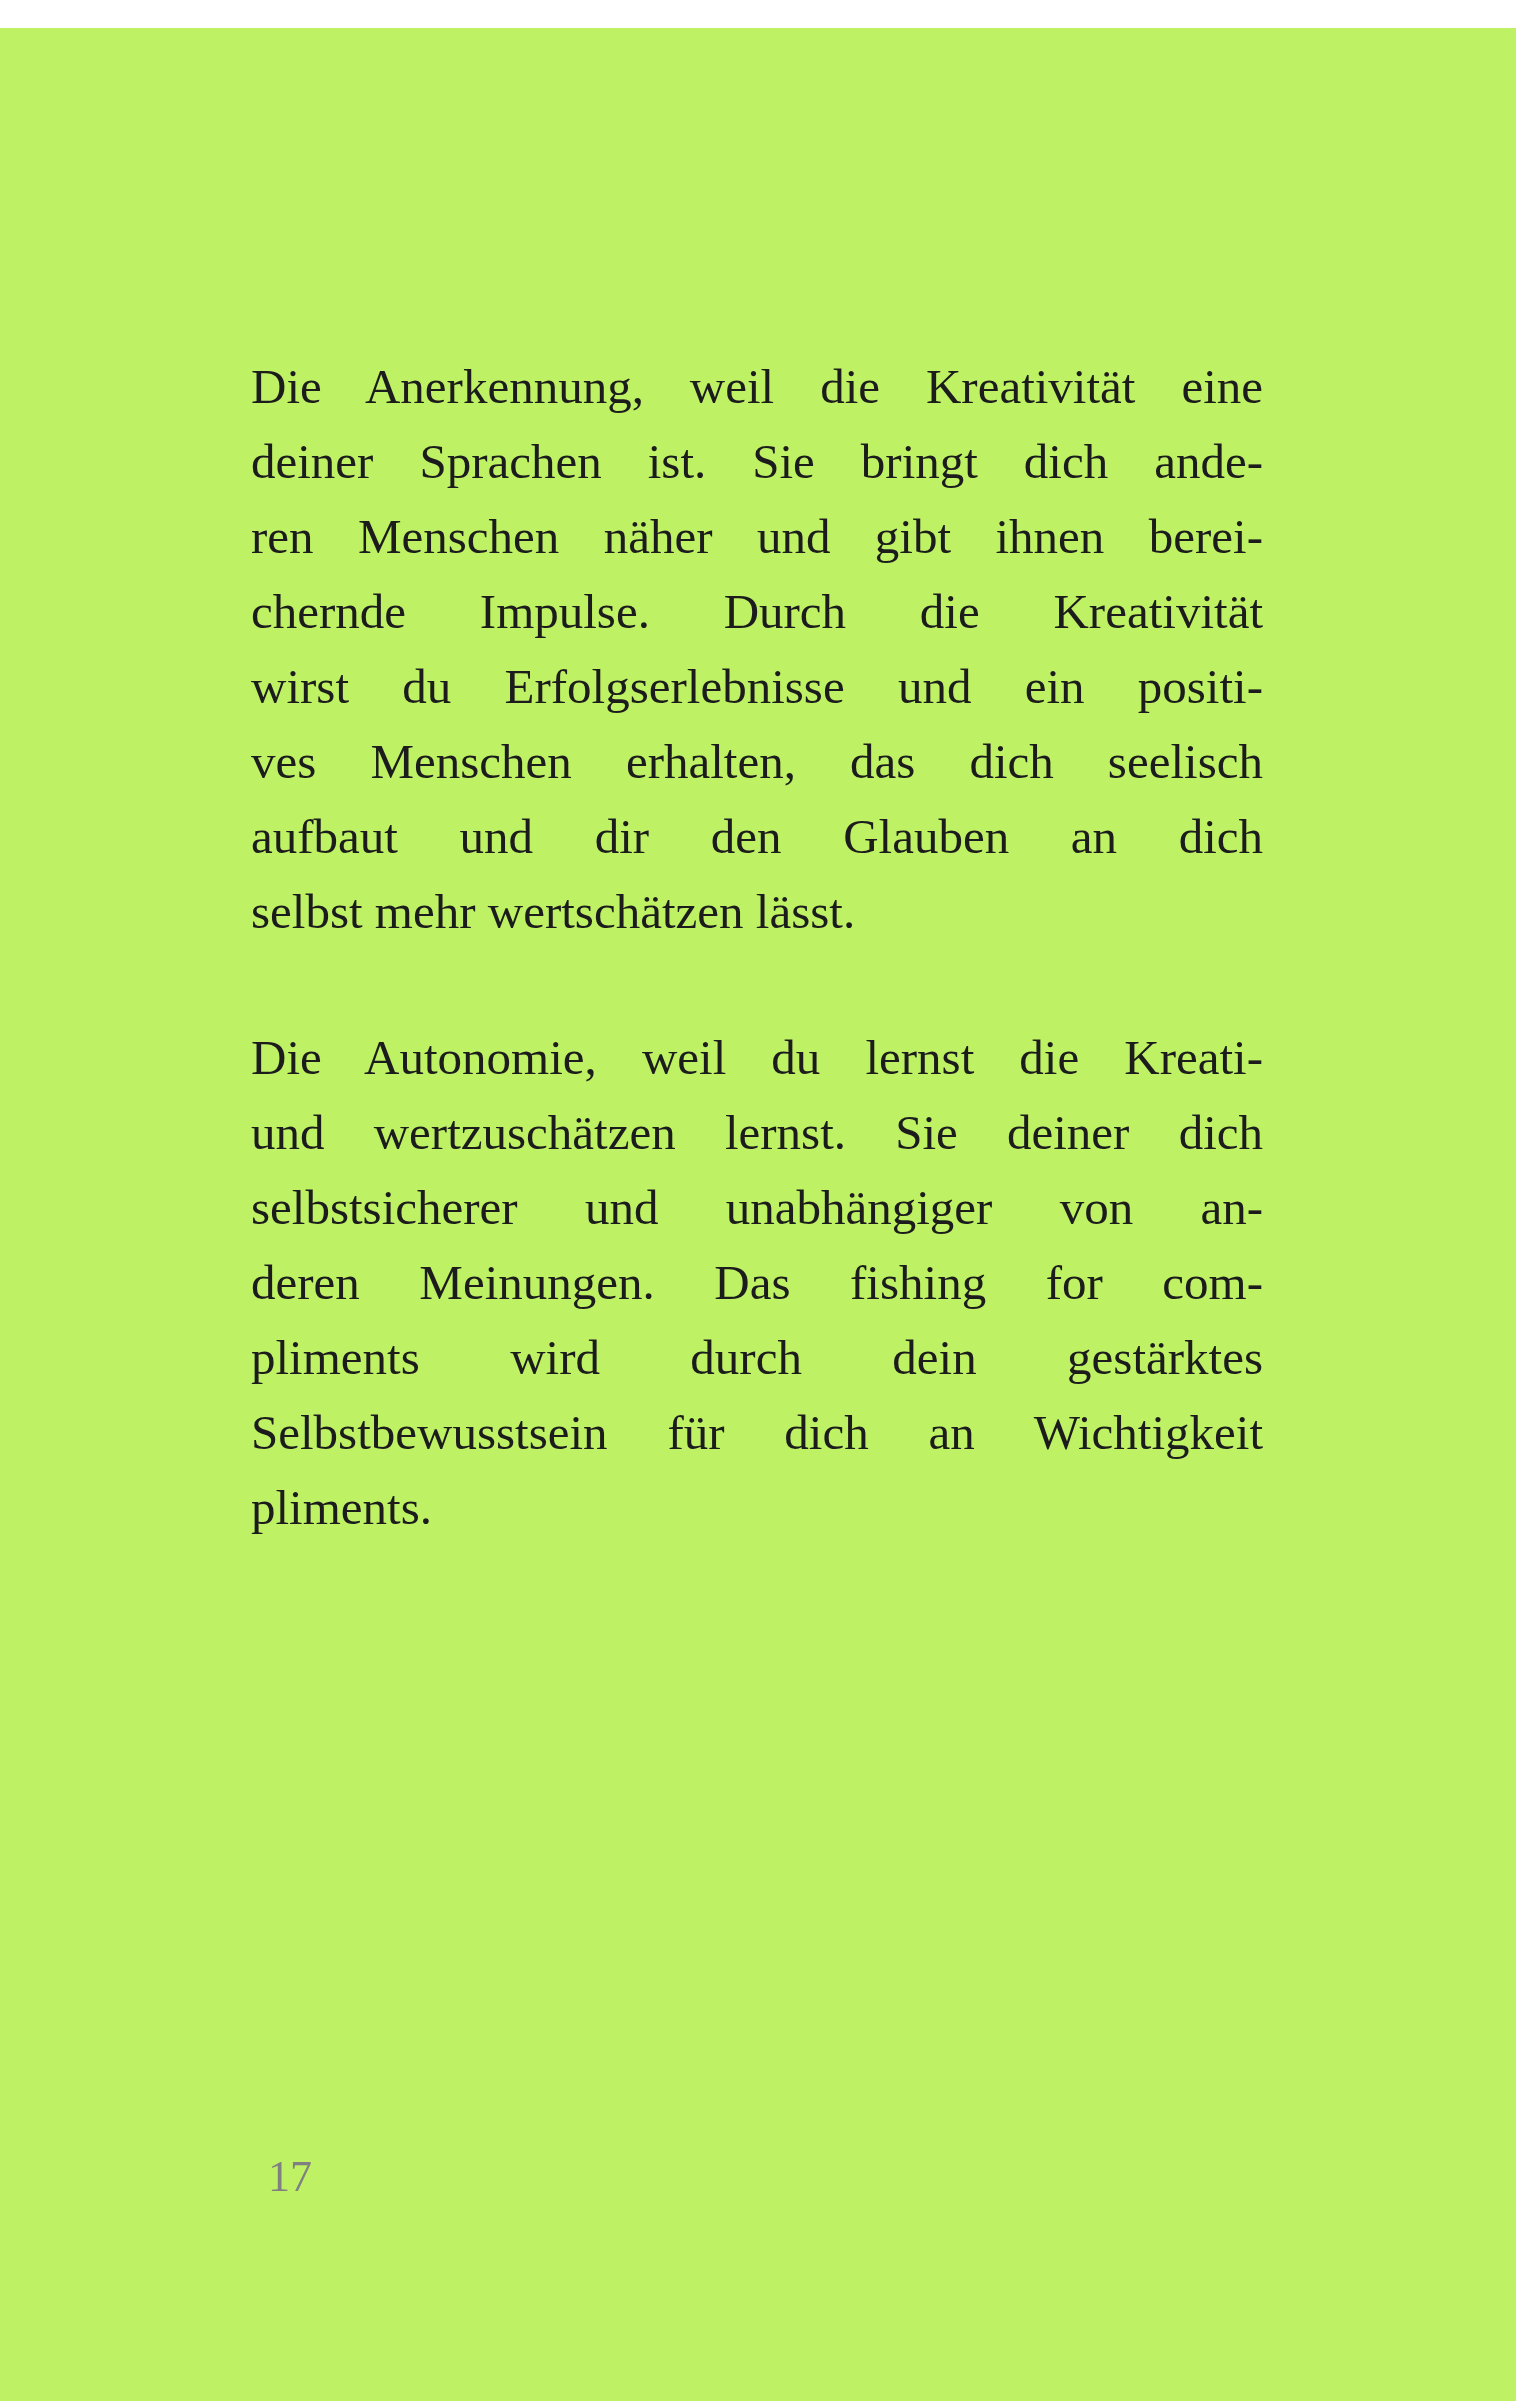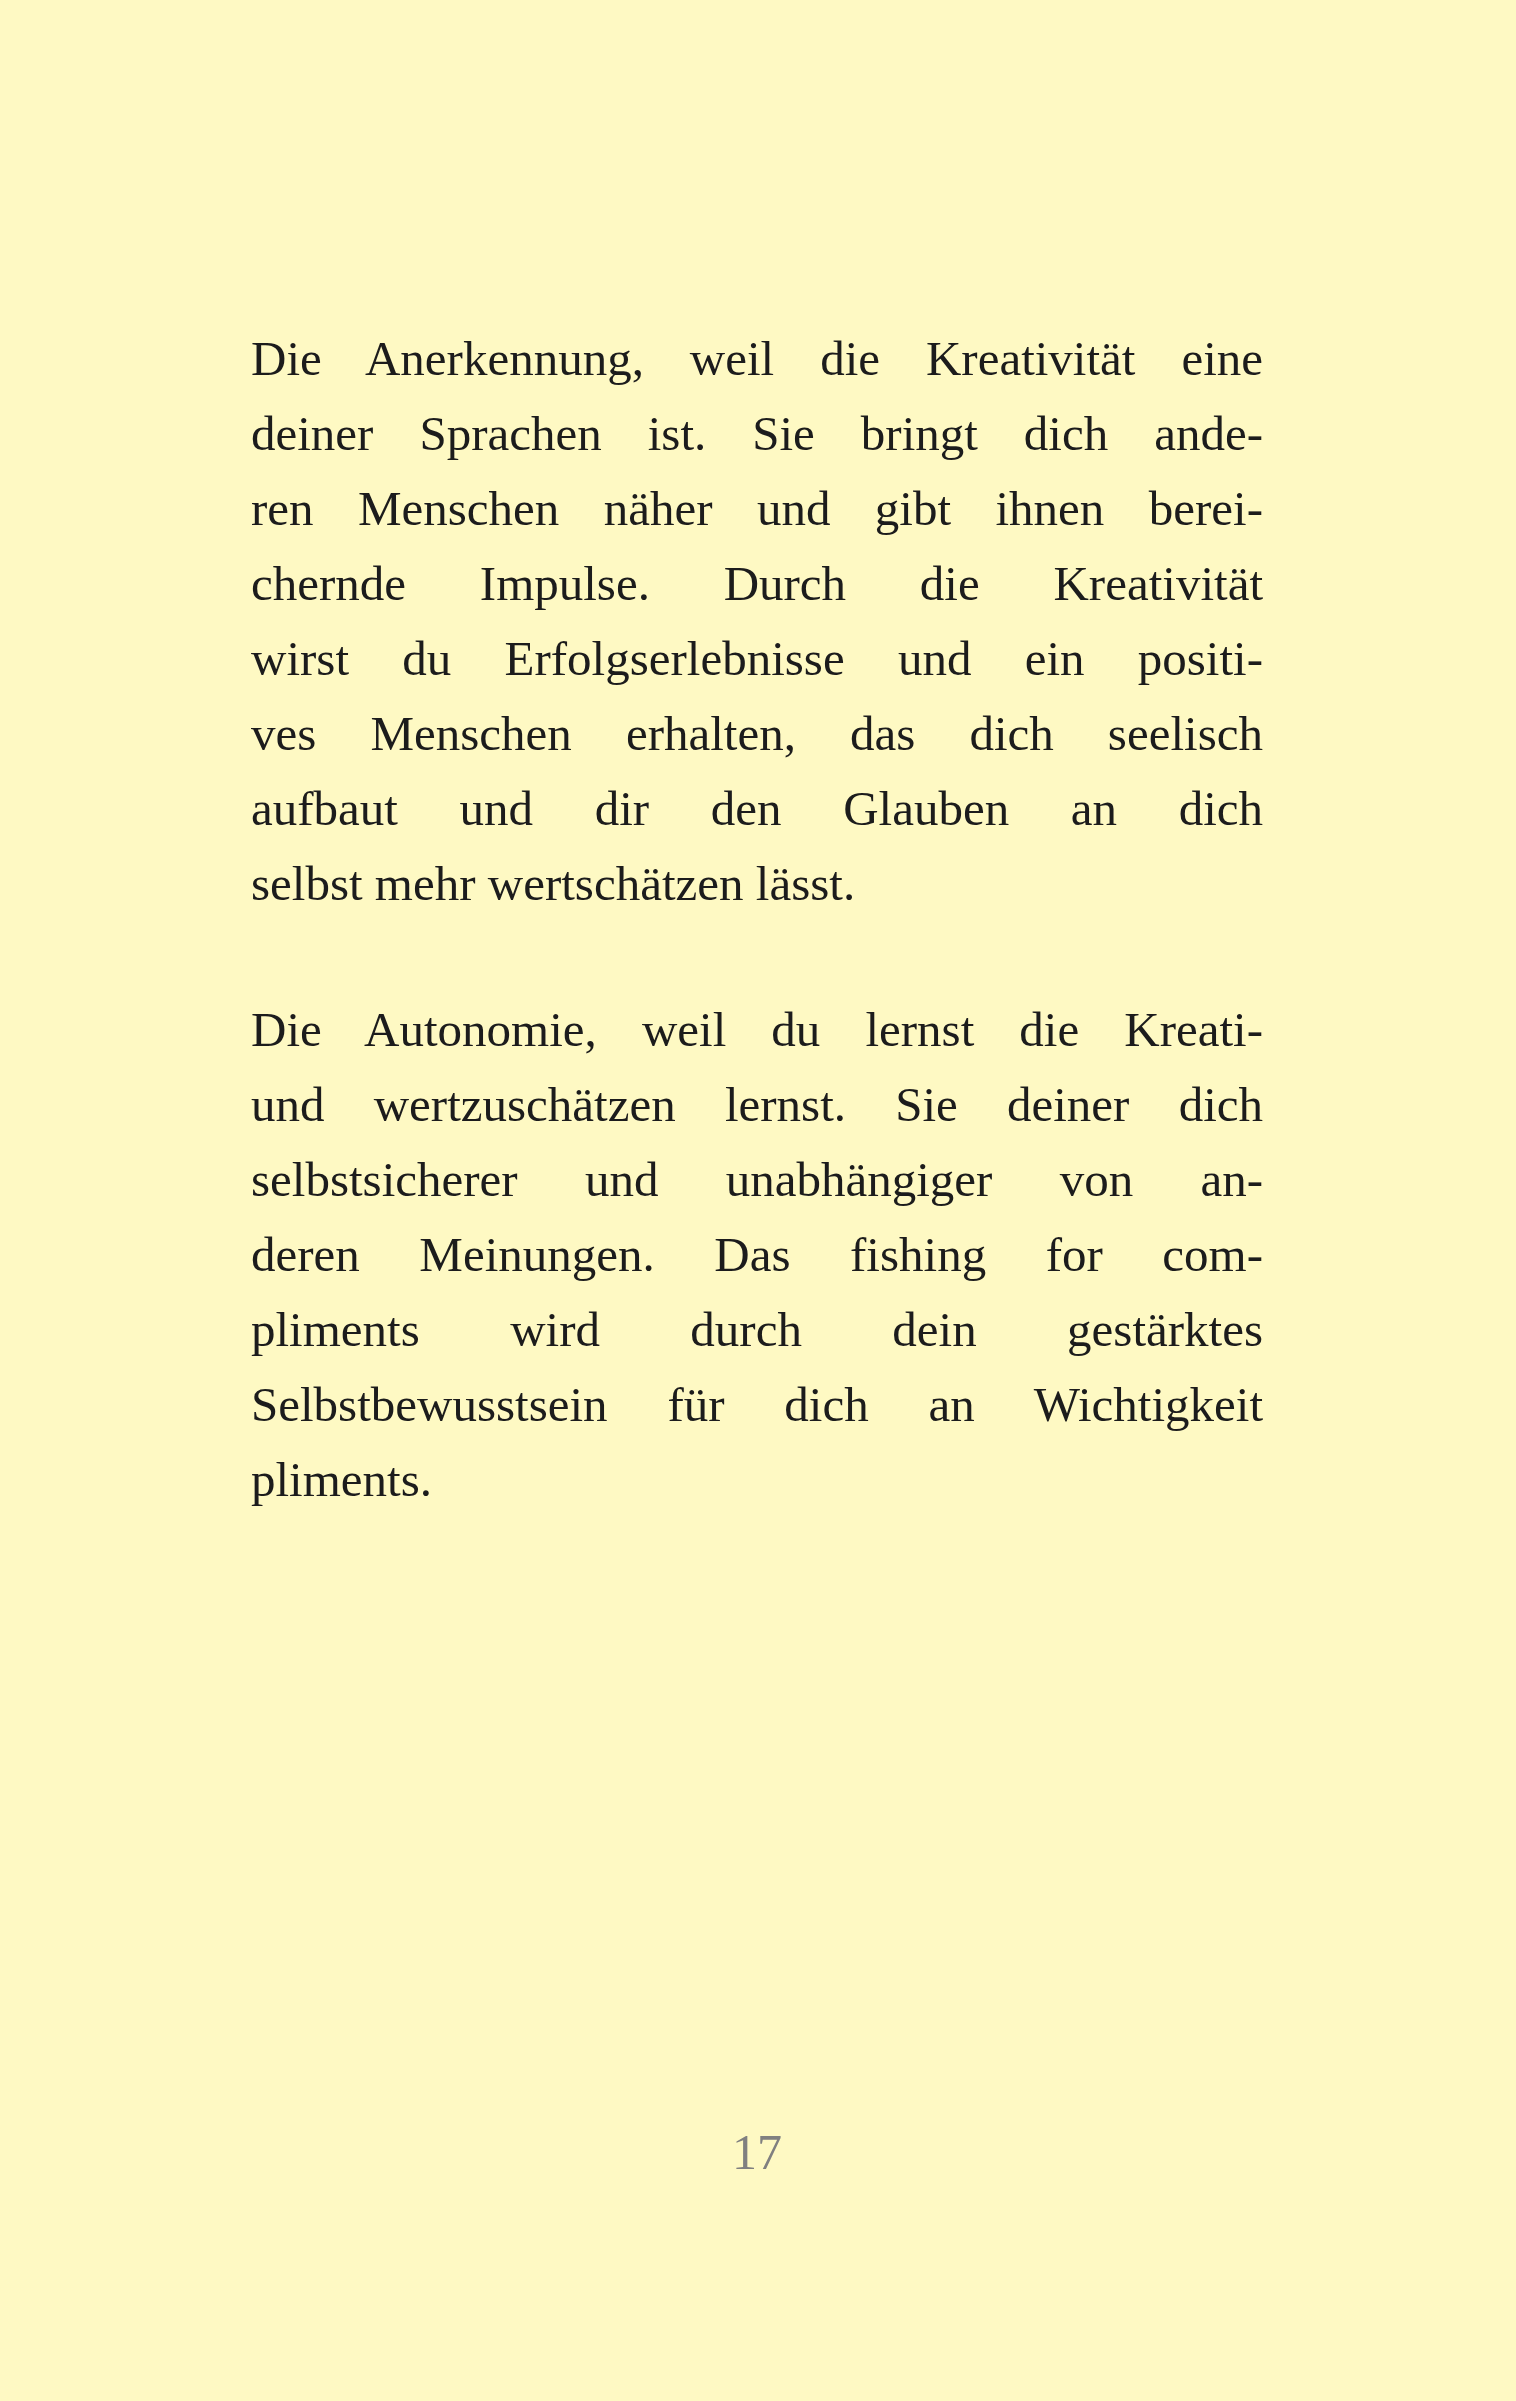--- a/index.html
+++ b/index.html
@@ -11,21 +11,22 @@
     width: 1517px;
     height: 2401px;
     position: relative;
     font-family: "Liberation Serif", "DejaVu Serif", serif;
     color: #1c1c1c;
     overflow: hidden;
   }
   .page {
     position: absolute;
     inset: 0;
-    background: #fef9c3;
+    background: #bef264;
+    margin-top: 28px;
   }
   .text-block {
     position: absolute;
     left: 251px;
     top: 321px;
     width: 1012px;
     font-size: 49px;
     line-height: 75px;
     color: #1c1c1c;
   }
@@ -40,24 +41,23 @@
     text-align-last: justify;
     text-justify: inter-word;
     white-space: normal;
   }
   .text-line.last {
     text-align-last: left;
   }
   .page-number {
     position: absolute;
     top: 2123px;
-    left: 251px;
+    left: 268px;
     width: 1012px;
-    text-align: center;
-    font-size: 50px;
+    font-size: 44px;
     color: #808080;
   }
 </style>
 </head>
 <body>
 
 <div class="page">
   <div class="text-block">
       <div class="paragraph">
         <div class="text-line">Die Anerkennung, weil die Kreativität eine</div>

